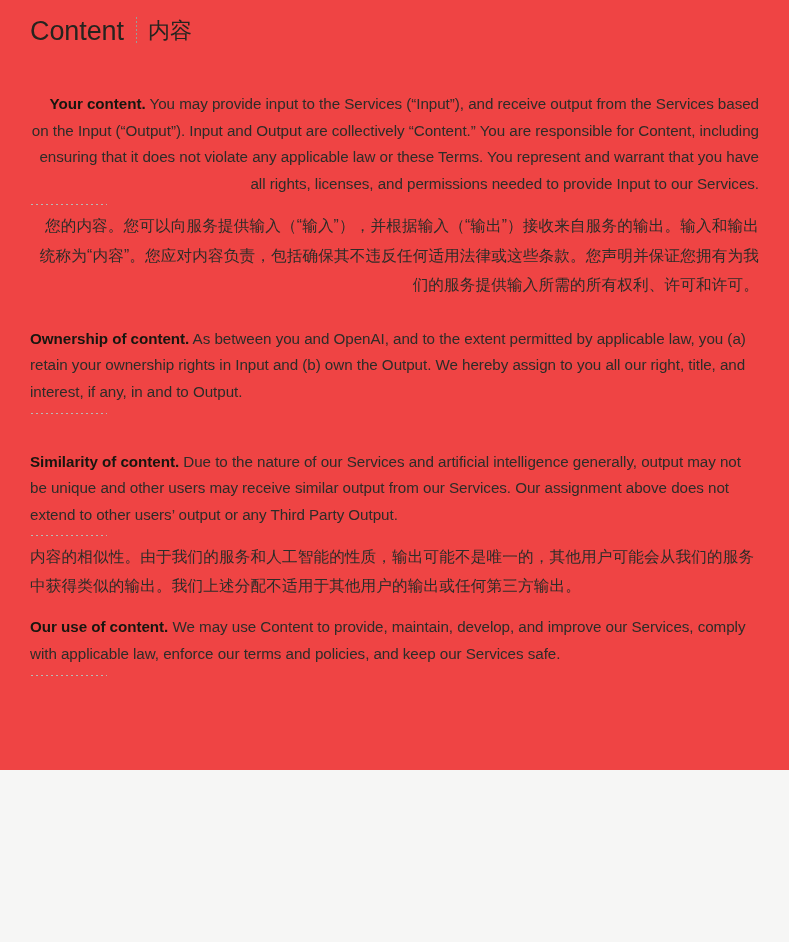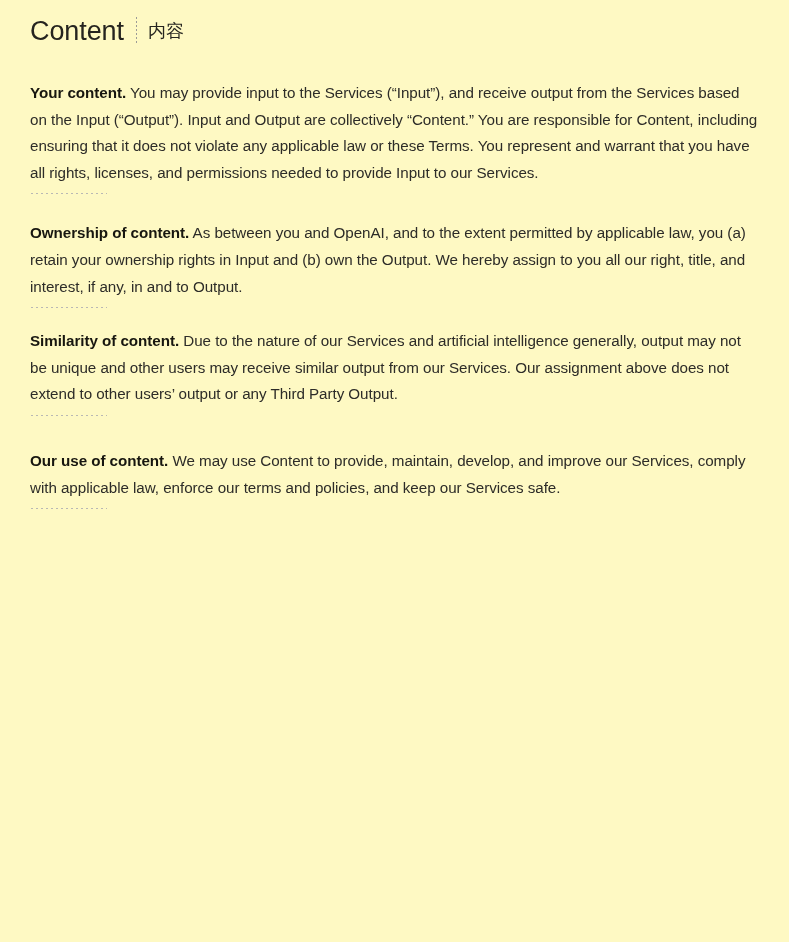--- a/index.html
+++ b/index.html
@@ -10,24 +10,24 @@
     width: 789px;
     height: 942px;
     background: #f6f6f5;
     font-family: "Liberation Sans", "DejaVu Sans", sans-serif;
     color: #24231f;
     overflow: hidden;
   }
 
   .page {
     width: 789px;
-    height: 942px;
+    height: 770px;
     box-sizing: border-box;
     padding: 0 30px 0 30px;
-    background: #fef9c3;
+    background: #ef4444;
     position: relative;
   }
 
   
   .doc-title {
     display: flex;
     align-items: center;
     padding-top: 12px;
     padding-bottom: 6px;
     height: 56px;
@@ -44,21 +44,21 @@
   .title-divider {
     width: 1px;
     height: 28px;
     margin: 0 11px 0 12px;
     background-image: linear-gradient(to bottom, #9b9b97 0 2px, transparent 2px 4px);
     background-size: 1px 4px;
     background-repeat: repeat-y;
     flex: 0 0 auto;
   }
   .title-zh {
-    font-size: 18px;
+    font-size: 22px;
     font-weight: 400;
     color: #25241f;
     line-height: 1;
     white-space: nowrap;
   }
 
   
   .block {
     margin-bottom: 6px;
   }
@@ -87,52 +87,54 @@
   .para-zh {
     font-size: 15.6px;
     line-height: 29.5px;
     color: #2d2c28;
     margin: 0;
     max-width: 731px;
     letter-spacing: 0.15px;
   }
 
   
-  .block.b1 { margin-top: 24px; }
+  .block.b1 { margin-top: 35px; text-align: right; }
   .block.b2 { margin-top: 26px; }
-  .block.b3 { margin-top: 20px; }
-  .block.b4 { margin-top: 32px; }
+  .block.b3 { margin-top: 35px; }
+  .block.b4 { margin-top: 14px; }
 
   .b3 .para-zh { line-height: 29px; }
   .b4 .para-zh { line-height: 29px; }
 </style>
 </head>
 <body>
 
 <div class="page">
 
   <div class="doc-title">
     <span class="title-en">Content</span>
     <span class="title-divider"></span>
     <span class="title-zh">内容</span>
   </div>
 
   <div class="block b1">
     <p class="para-en"><span class="lead">Your content.</span> <span>You may provide input to the Services (“Input”), and receive output from the Services based on the Input (“Output”). Input and Output are collectively “Content.” You are responsible for Content, including ensuring that it does not violate any applicable law or these Terms. You represent and warrant that you have all rights, licenses, and permissions needed to provide Input to our Services.</span></p>
     <div class="dotted-rule"></div>
+    <p class="para-zh">您的内容。您可以向服务提供输入（“输入”），并根据输入（“输出”）接收来自服务的输出。输入和输出统称为“内容”。您应对内容负责，包括确保其不违反任何适用法律或这些条款。您声明并保证您拥有为我们的服务提供输入所需的所有权利、许可和许可。</p>
   </div>
 
   <div class="block b2">
     <p class="para-en"><span class="lead">Ownership of content.</span> <span>As between you and OpenAI, and to the extent permitted by applicable law, you (a) retain your ownership rights in Input and (b) own the Output. We hereby assign to you all our right, title, and interest, if any, in and to Output.</span></p>
     <div class="dotted-rule"></div>
   </div>
 
   <div class="block b3">
     <p class="para-en"><span class="lead">Similarity of content.</span> <span>Due to the nature of our Services and artificial intelligence generally, output may not be unique and other users may receive similar output from our Services. Our assignment above does not extend to other users’ output or any Third Party Output.</span></p>
     <div class="dotted-rule"></div>
+    <p class="para-zh">内容的相似性。由于我们的服务和人工智能的性质，输出可能不是唯一的，其他用户可能会从我们的服务中获得类似的输出。我们上述分配不适用于其他用户的输出或任何第三方输出。</p>
   </div>
 
   <div class="block b4">
     <p class="para-en"><span class="lead">Our use of content.</span> <span>We may use Content to provide, maintain, develop, and improve our Services, comply with applicable law, enforce our terms and policies, and keep our Services safe.</span></p>
     <div class="dotted-rule"></div>
   </div>
 
 </div>
 
 </body></html>

